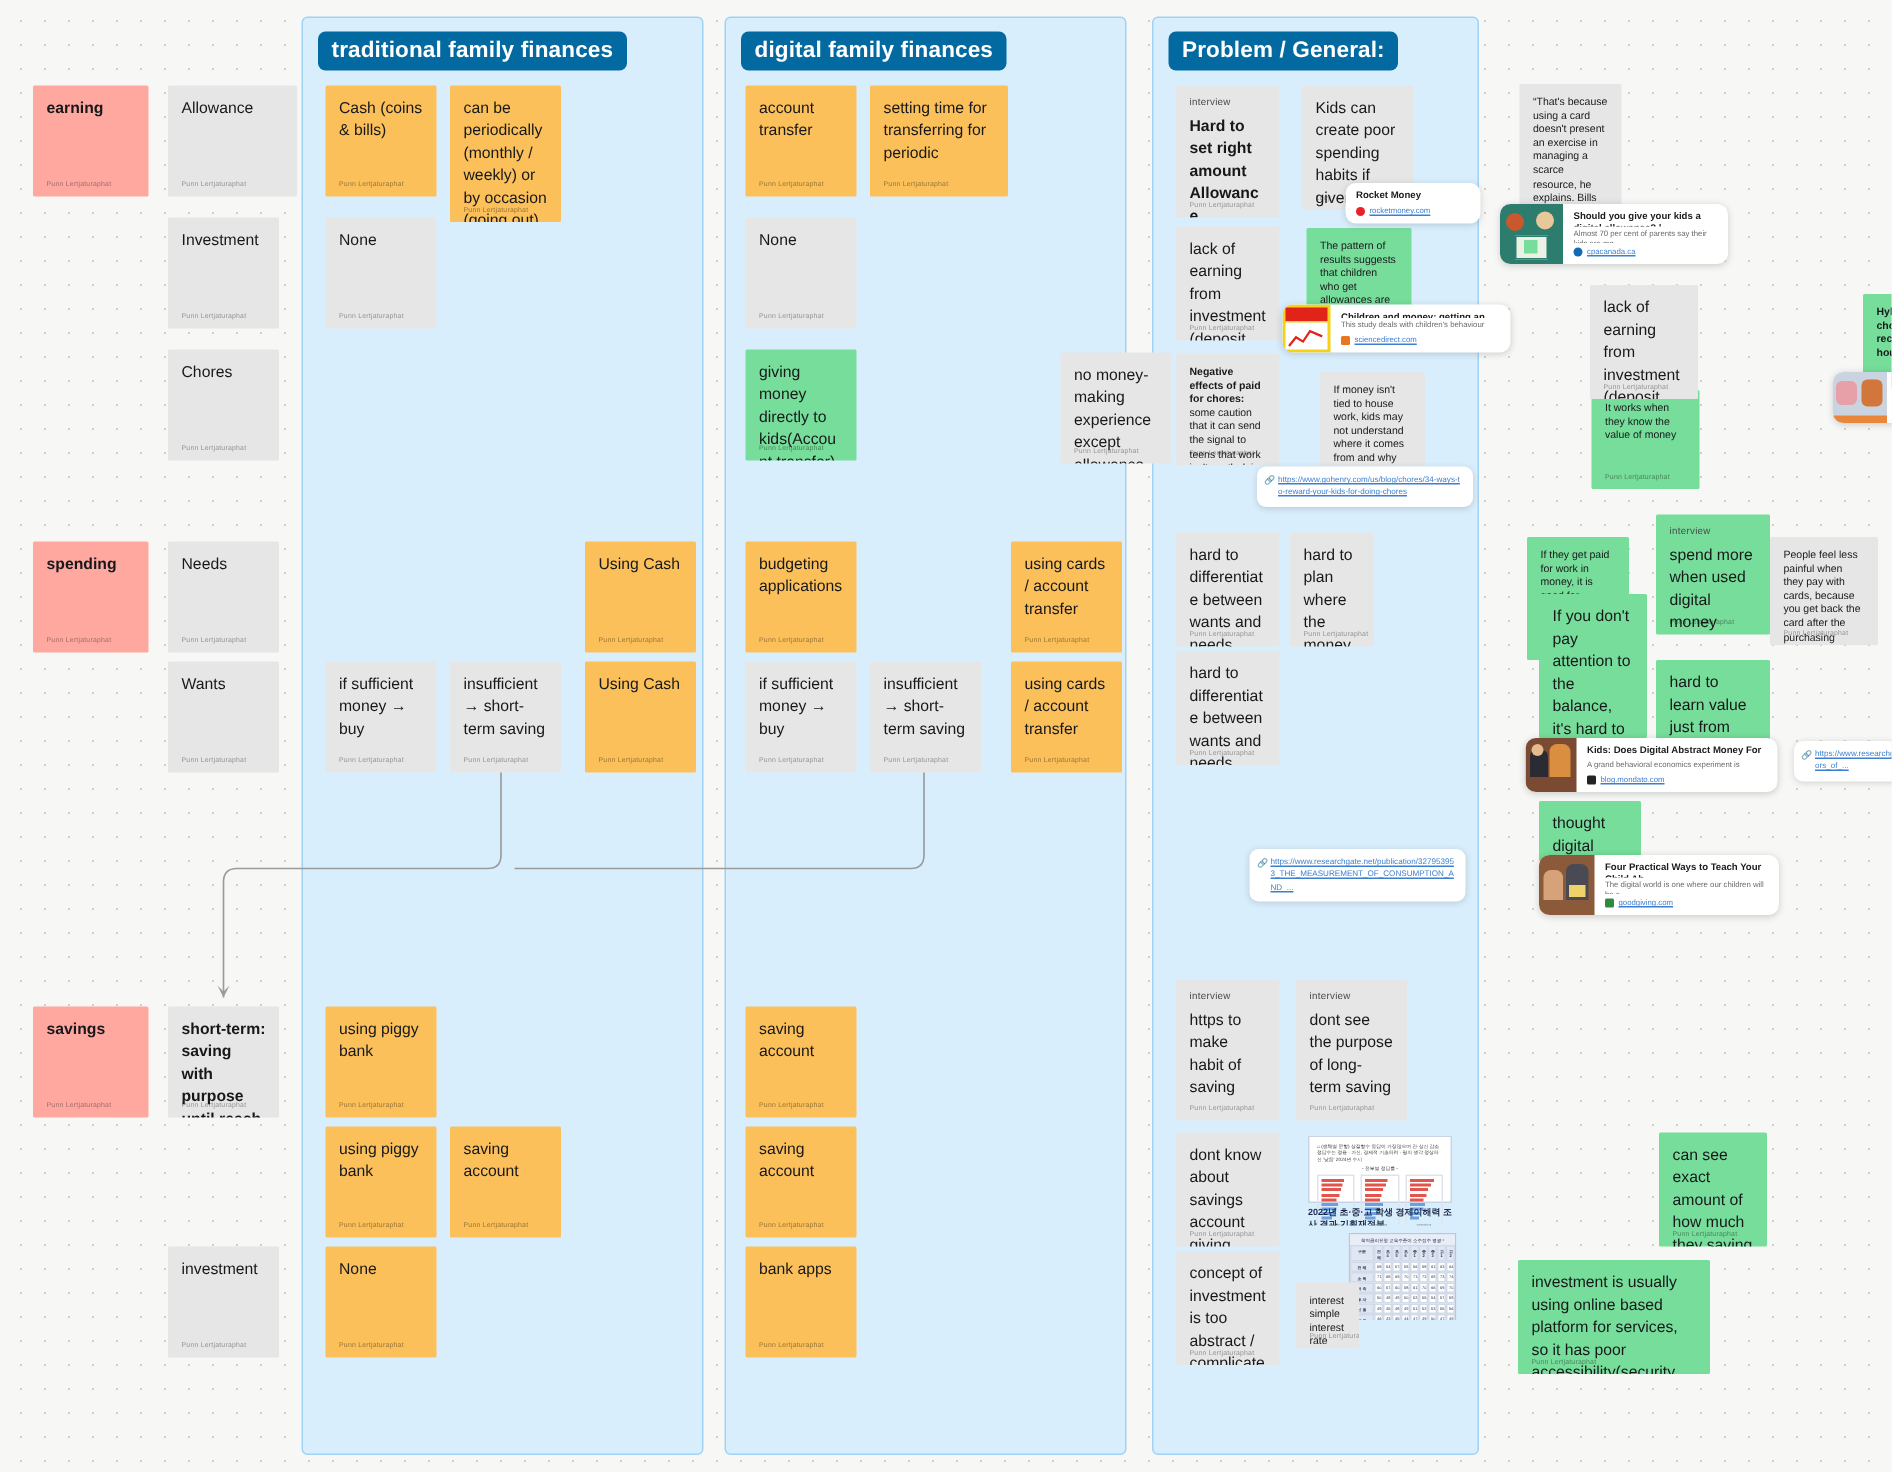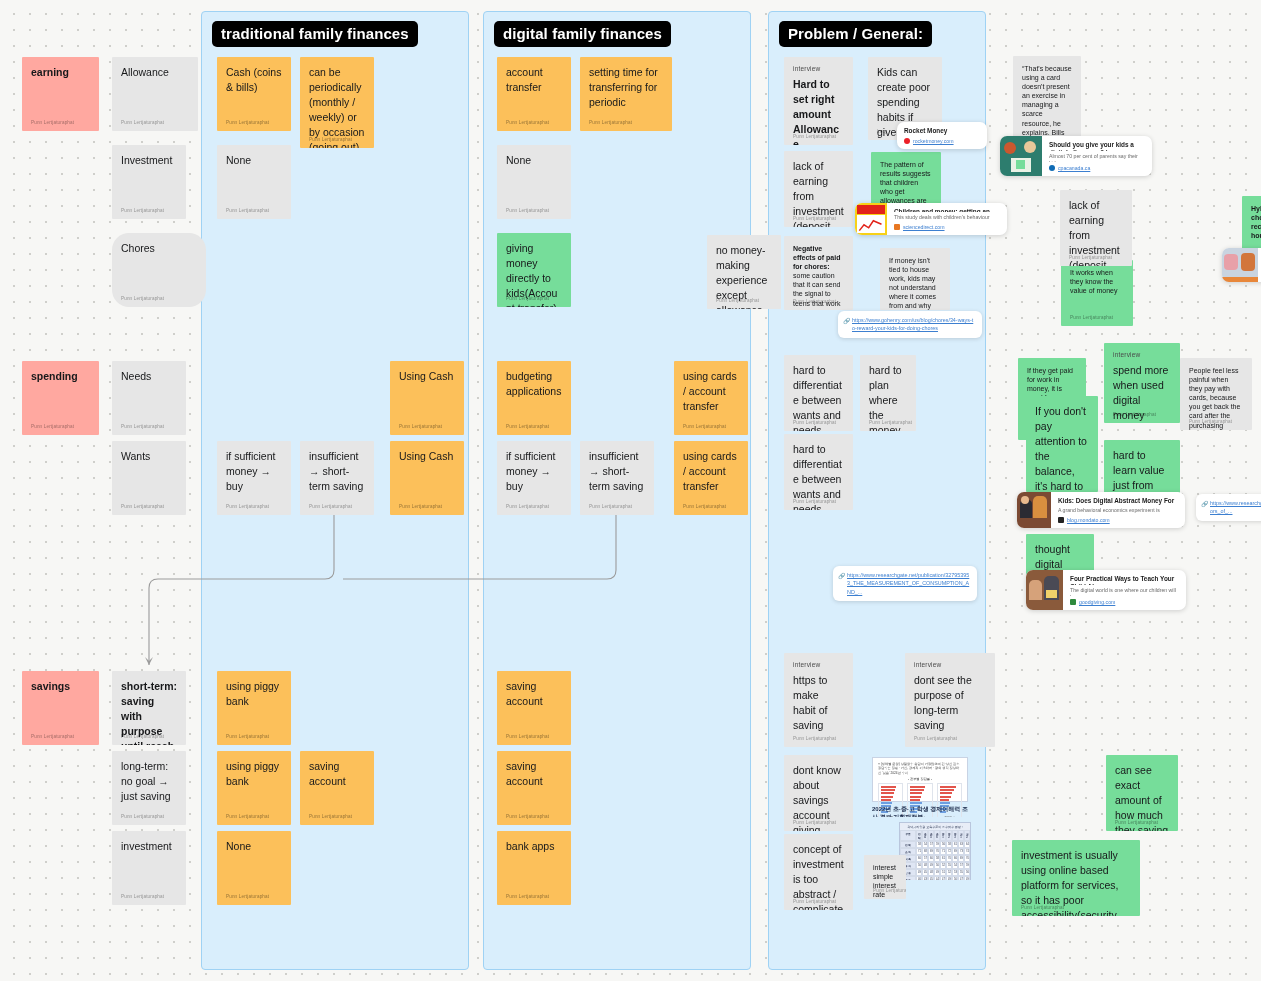--- a/index.html
+++ b/index.html
@@ -22,21 +22,21 @@
   
   .frame {
     position: absolute;
     background: #d9eefc;
     border: 1px solid #9fd2f4;
     border-radius: 4px;
   }
   .frame-title {
     position: absolute;
     top: 9px; left: 10px;
-    background: #000000;
+    background: #0369a1;
     color: #ffffff;
     font-size: 15px;
     font-weight: bold;
     letter-spacing: .1px;
     padding: 4px 9px 5px 9px;
     border-radius: 5px;
     white-space: nowrap;
   }
 
   
@@ -211,44 +211,40 @@
   <div class="note gray" style="left:112px; top:57px; width:86px; height:74px;">
     <div class="body">Allowance</div>
     <div class="author">Punn Lertjaturaphat</div>
   </div>
 
   <div class="note gray" style="left:112px; top:145px; width:74px; height:74px;">
     <div class="body">Investment</div>
     <div class="author">Punn Lertjaturaphat</div>
   </div>
 
-  <div class="note gray" style="left:112px; top:233px; width:94px; height:74px;border-radius:17px;">
+  <div class="note gray" style="left:112px; top:233px; width:74px; height:74px;">
     <div class="body">Chores</div>
     <div class="author">Punn Lertjaturaphat</div>
   </div>
 
   <div class="note gray" style="left:112px; top:361px; width:74px; height:74px;">
     <div class="body">Needs</div>
     <div class="author">Punn Lertjaturaphat</div>
   </div>
 
   <div class="note gray" style="left:112px; top:441px; width:74px; height:74px;">
     <div class="body">Wants</div>
     <div class="author">Punn Lertjaturaphat</div>
   </div>
 
   <div class="note gray bold" style="left:112px; top:671px; width:74px; height:74px;">
     <div class="body">short-term: saving with purpose until reach the goals</div>
     <div class="author">Punn Lertjaturaphat</div>
   </div>
 
-  <div class="note gray" style="left:112px; top:751px; width:74px; height:74px;">
-    <div class="body">long-term: no goal → just saving</div>
-    <div class="author">Punn Lertjaturaphat</div>
-  </div>
 
   <div class="note gray" style="left:112px; top:831px; width:74px; height:74px;">
     <div class="body">investment</div>
     <div class="author">Punn Lertjaturaphat</div>
   </div>
 
   <div class="note orange" style="left:217px; top:57px; width:74px; height:74px;">
     <div class="body">Cash (coins &amp; bills)</div>
     <div class="author">Punn Lertjaturaphat</div>
   </div>
@@ -414,21 +410,21 @@
     <div class="body">hard to differentiate between wants and needs</div>
     <div class="author">Punn Lertjaturaphat</div>
   </div>
 
   <div class="note gray" style="left:784px; top:653px; width:69px; height:94px;">
     <div class="eyebrow">interview</div>
     <div class="body">https to make habit of saving</div>
     <div class="author">Punn Lertjaturaphat</div>
   </div>
 
-  <div class="note gray" style="left:864px; top:653px; width:90px; height:94px;margin-left:41px;">
+  <div class="note gray" style="left:864px; top:653px; width:74px; height:94px;">
     <div class="eyebrow">interview</div>
     <div class="body">dont see the purpose of long-term saving</div>
     <div class="author">Punn Lertjaturaphat</div>
   </div>
 
   <div class="note gray" style="left:784px; top:755px; width:69px; height:76px;">
     <div class="body">dont know about savings account giving interests</div>
     <div class="author">Punn Lertjaturaphat</div>
   </div>
 

